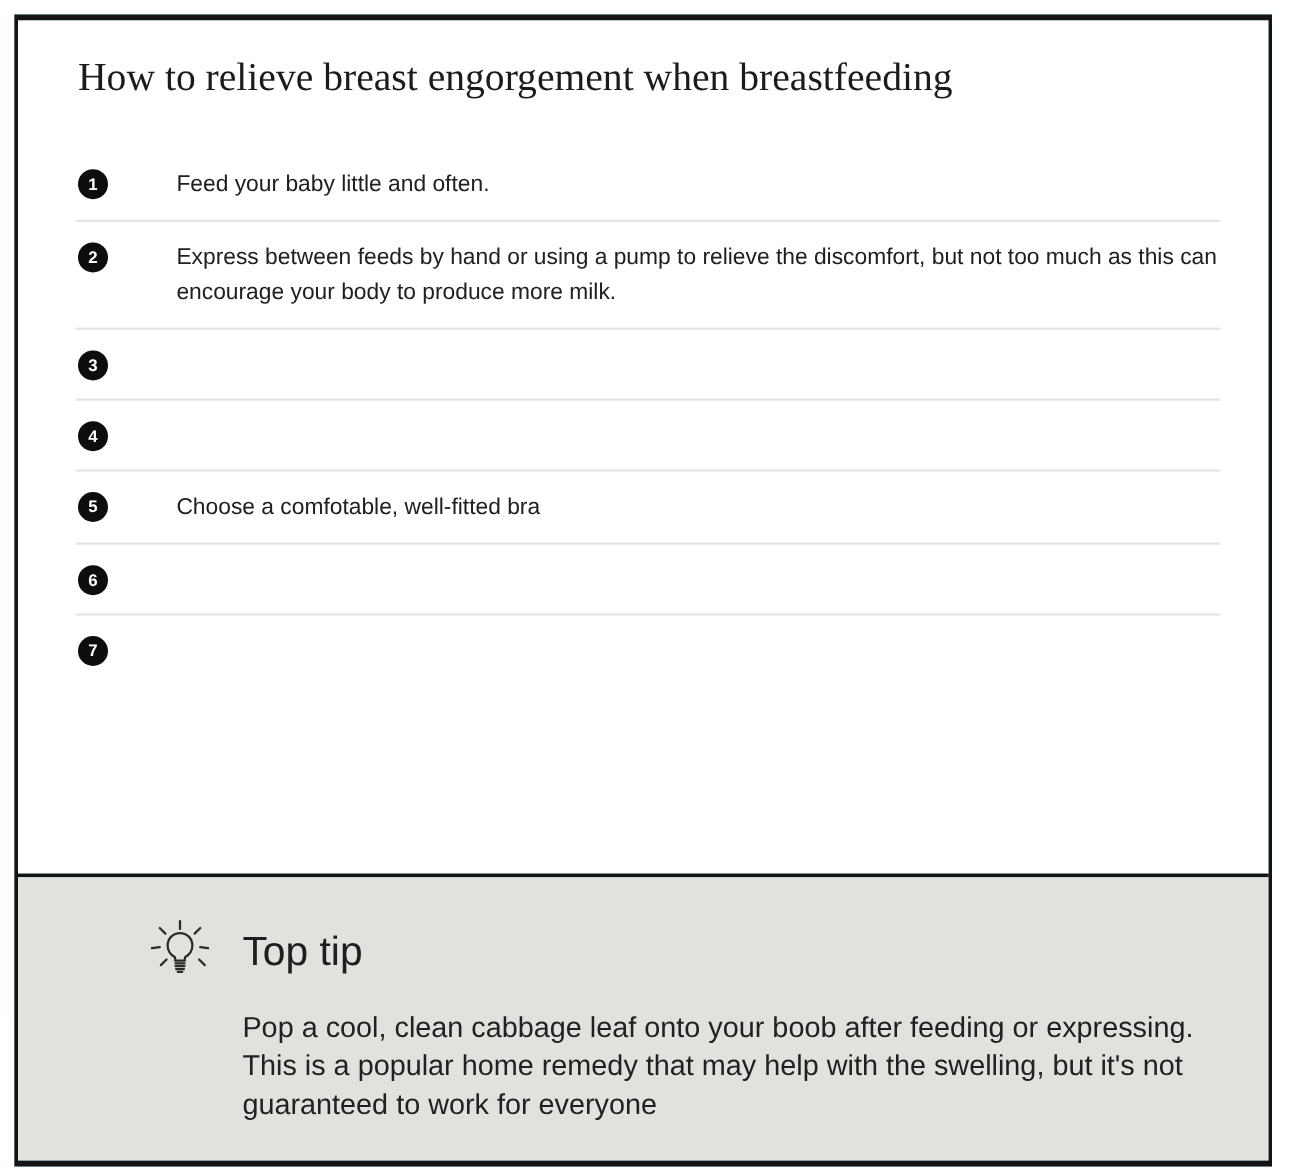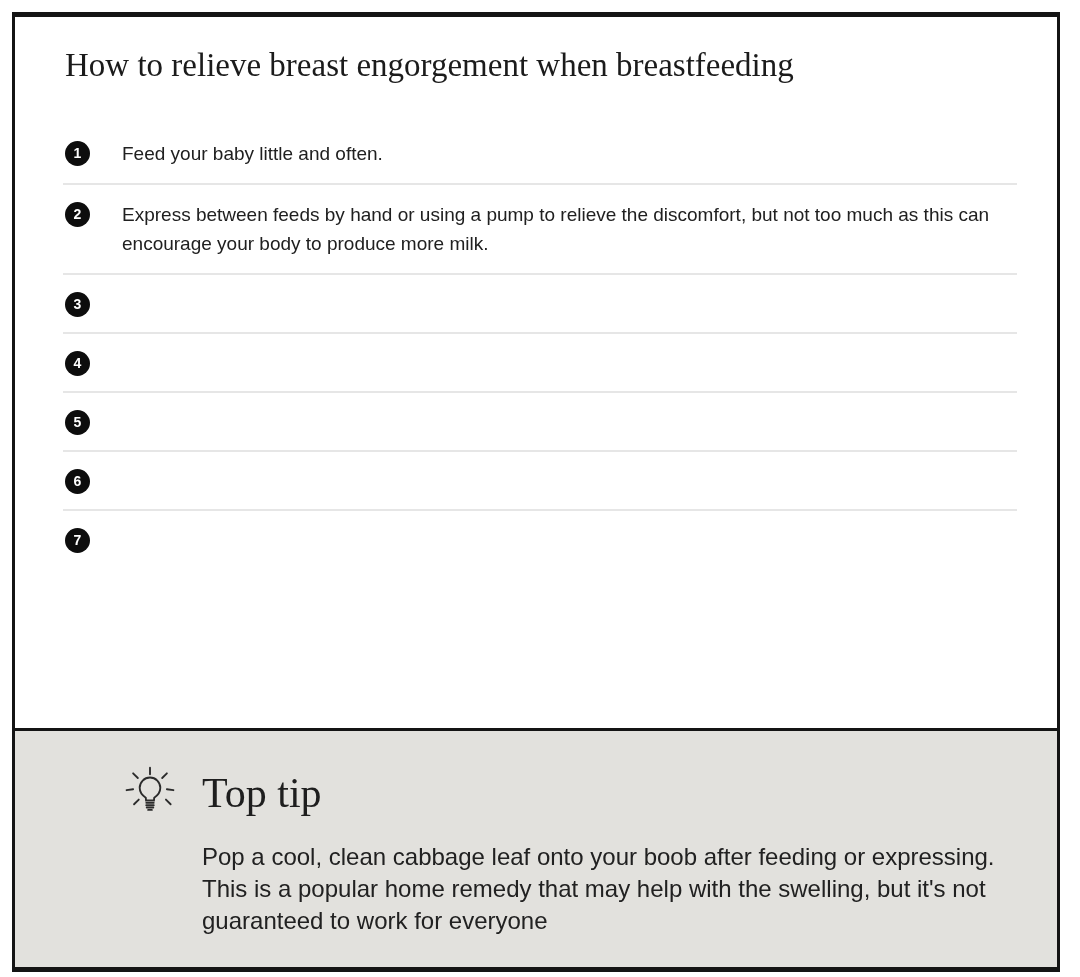--- a/index.html
+++ b/index.html
@@ -64,21 +64,21 @@
     background: #0d0d0d;
     color: #ffffff;
     font-size: 14px;
     font-weight: 700;
     line-height: 25px;
     text-align: center;
     margin-left: 2px;
     margin-top: 2px;
   }
   .step-text {
-    margin-left: 32px;
+    margin-left: 57px;
     width: 872px;
     font-size: 19px;
     line-height: 29px;
     color: #202020;
   }
   .section-divider {
     height: 3px;
     background: #141414;
     flex: 0 0 auto;
   }
@@ -91,22 +91,22 @@
   .tip-header {
     display: flex;
     align-items: center;
   }
   .tip-icon {
     width: 60px;
     height: 60px;
     flex: 0 0 auto;
   }
   .tip-heading {
-    font-family: Liberation Serif, serif;
-    font-size: 42px;
+    font-family: Liberation Sans, sans-serif;
+    font-size: 34px;
     color: #1e1e1e;
     margin-left: 22px;
     font-weight: 400;
   }
   .tip-body {
     margin-top: 18px;
     margin-left: 82px;
     width: 812px;
     font-size: 24px;
     line-height: 32px;
@@ -137,20 +137,21 @@
         <div class="step-row">
           <div class="step-badge">3</div>
         </div>
 
         <div class="step-row">
           <div class="step-badge">4</div>
         </div>
 
         <div class="step-row">
           <div class="step-badge">5</div>
+          <div class="step-text">Choose a comfotable, well-fitted bra</div>
         </div>
 
         <div class="step-row">
           <div class="step-badge">6</div>
         </div>
 
         <div class="step-row">
           <div class="step-badge">7</div>
         </div>
 

